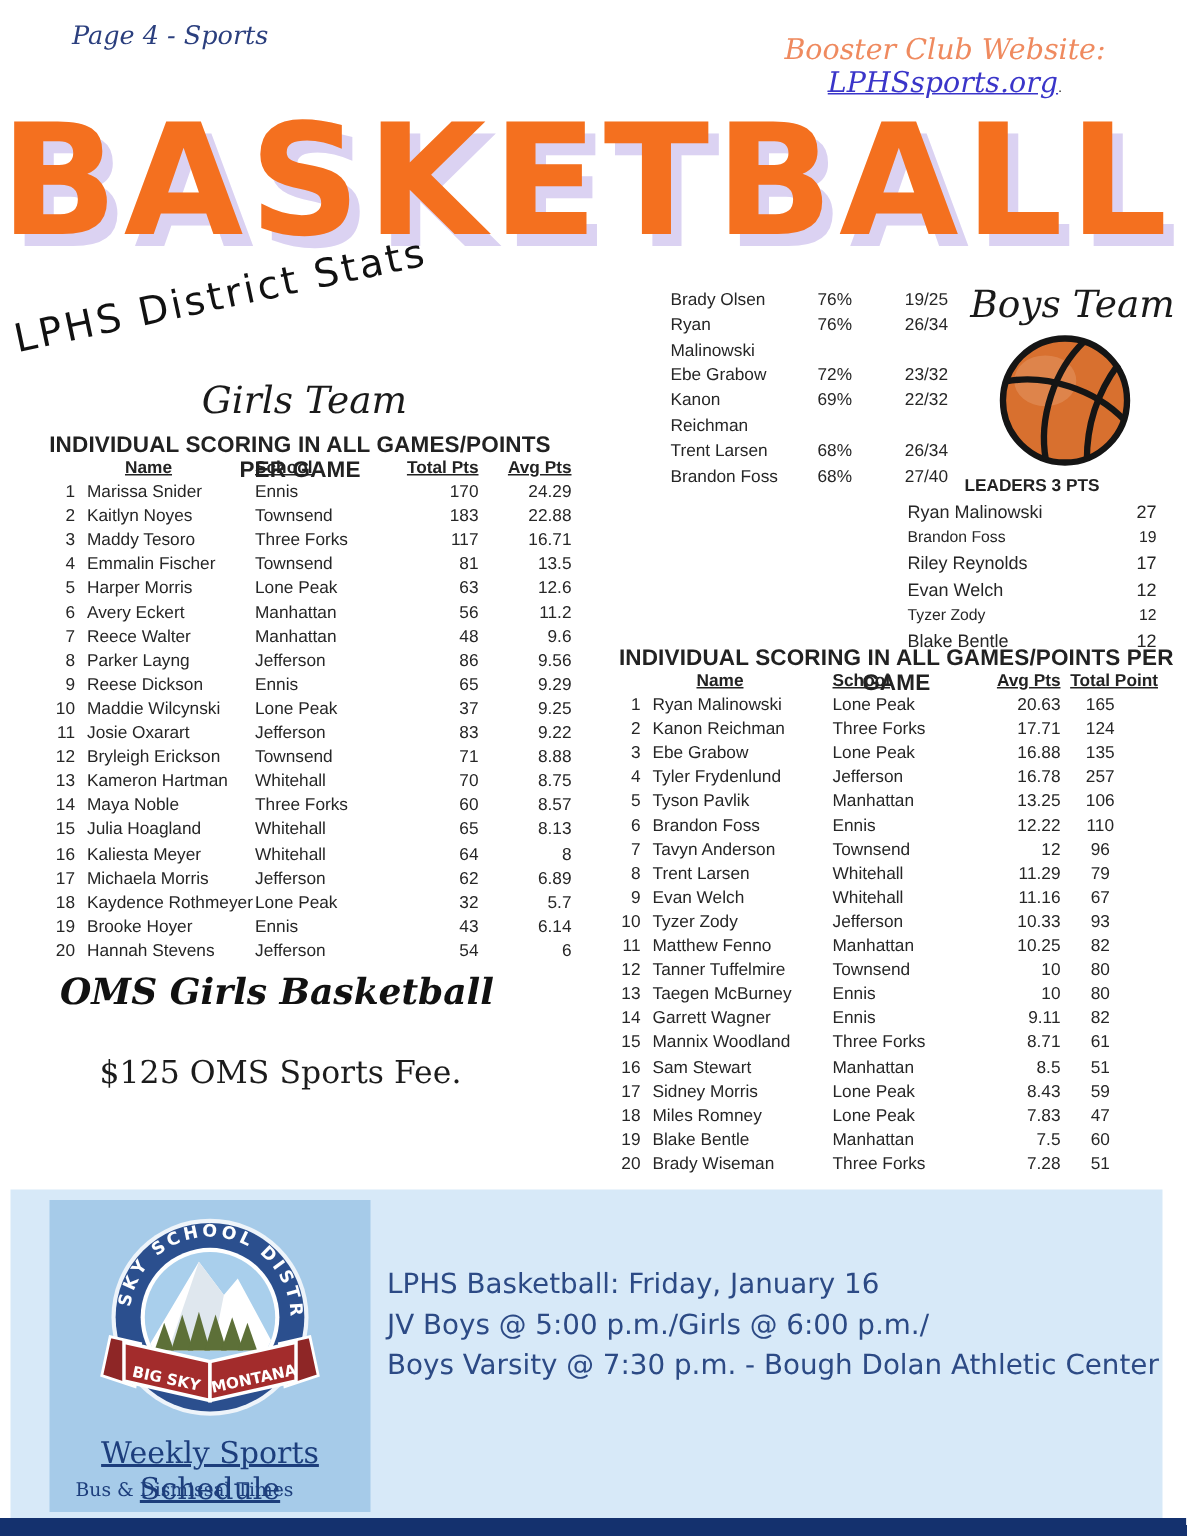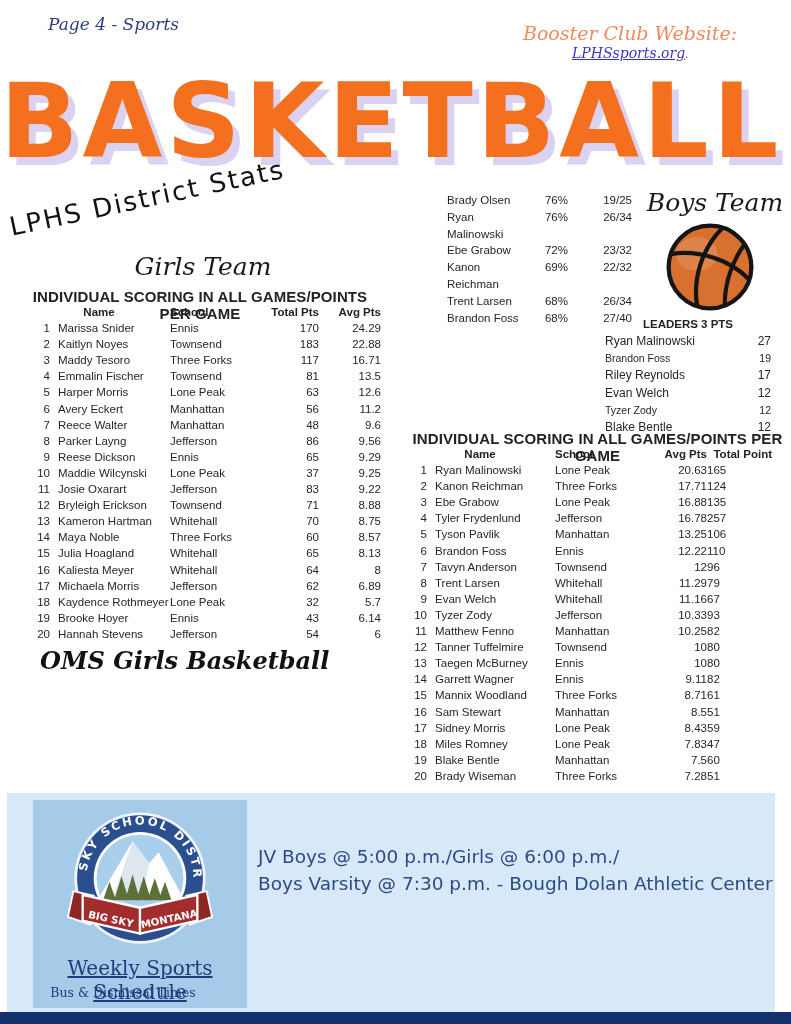--- a/index.html
+++ b/index.html
@@ -2,21 +2,21 @@
 <html><head>
 <meta charset="utf-8">
 <style>
   * { margin:0; padding:0; box-sizing:border-box; }
   body { background:#ffffff; font-family:"Liberation Sans", sans-serif; }
   .page { position:relative; width:791px; height:1024px; background:#ffffff; overflow:hidden; margin:0 auto; }
 
   .page-label { position:absolute; left:48px; top:14px; font-family:"DejaVu Serif", serif; font-style:italic; font-size:17px; color:#2b3f7e; }
   .booster { position:absolute; left:470px; top:22px; width:320px; text-align:center; }
   .booster-label { font-family:"DejaVu Serif", serif; font-style:italic; font-size:19px; color:#ef8a5f; }
-  .booster-link { font-family:"DejaVu Serif", serif; font-style:italic; font-size:14px; color:#3a35c9; text-decoration:underline; cursor:pointer; }
+  .booster-link { font-family:"DejaVu Serif", serif; font-style:italic; font-size:19px; color:#3a35c9; text-decoration:underline; cursor:pointer; }
   .booster-dot { font-size:10px; color:#333; }
 
   .big-title { position:absolute; left:0; top:70px; width:791px; text-align:center; white-space:nowrap;
     font-family:"DejaVu Sans", sans-serif; font-weight:bold; font-size:103px; line-height:1; letter-spacing:4px;
     color:#f4701f; text-shadow:7px 8px 0 #dbd2f2; }
 
   .stats-label { position:absolute; left:10px; top:212px; font-family:"DejaVu Sans", sans-serif; font-size:26px; font-weight:500;
     color:#111; transform:rotate(-12deg); transform-origin:left center; letter-spacing:2px; }
 
   .team-heading { position:absolute; font-family:"DejaVu Serif", serif; font-style:italic; font-size:25px; color:#1a1a1a; text-align:center; }
@@ -24,31 +24,31 @@
   .boys-heading { left:640px; top:188px; width:150px; }
 
   .table-title { position:absolute; font-size:15px; font-weight:bold; color:#222; text-align:center; letter-spacing:0.1px; }
   .girls-title { left:18px; top:288px; width:364px; }
   .boys-title { left:405px; top:430px; width:385px; }
 
   .stat-table { position:absolute; font-size:11.5px; color:#262626; }
   .girls-table { left:28px; top:304px; width:353px; }
   .boys-table { left:405px; top:446px; width:367px; }
   .trow { display:flex; line-height:16.1px; }
-  .thead { font-weight:bold; color:#222; }
+  .thead { font-weight:bold; color:#222;text-decoration:underline; }
   .c-rank { width:22px; text-align:right; flex:none; }
   .c-gname { width:120px; padding-left:8px; flex:none; }
   .c-gschool { width:95px; flex:none; }
   .c-gtotal { width:54px; text-align:right; flex:none; }
   .c-gavg { width:62px; text-align:right; flex:none; }
   .g-h-name { width:142px; text-align:center; flex:none; }
   .c-bname { width:128px; padding-left:8px; flex:none; }
   .c-bschool { width:100px; flex:none; }
   .c-bavg { width:52px; text-align:right; flex:none; }
-  .c-btotal { width:65px; text-align:left; padding-right:12px; flex:none; }
+  .c-btotal { width:65px; text-align:center; padding-right:12px; flex:none; }
   .b-h-name { width:150px; text-align:center; flex:none; }
   .b-h-total { width:65px; text-align:right; padding-right:0; }
 
   .ft-table { position:absolute; left:410px; top:192px; width:222px; font-size:11.5px; color:#262626; }
   .ft-row { display:flex; line-height:16.8px; }
   .ft-name { width:118px; flex:none;padding-left:37px; }
   .ft-pct { width:40px; text-align:right; flex:none; }
   .ft-frac { width:64px; text-align:right; flex:none; }
   .ft-title { width:158px; text-align:center; font-weight:bold; color:#222; flex:none; }
   .ft-min { width:64px; text-align:right; color:#333; flex:none; }
@@ -477,20 +477,21 @@
           <span class="c-bname">Brady Wiseman</span>
           <span class="c-bschool">Three Forks</span>
           <span class="c-bavg">7.28</span>
           <span class="c-btotal">51</span>
         </div>
       </div>
   </div>
 
   <div class="oms-heading">OMS Girls Basketball</div>
   <div class="fee-note">
+    <div>$125 OMS Sports Fee.</div>
   </div>
 
   <div class="footer-bg"></div>
   <div class="footer-panel"></div>
 
   <svg class="logo" viewBox="0 0 160 160">
     <circle cx="80" cy="78" r="71" fill="#eef4fa"></circle>
     <circle cx="80" cy="78" r="68" fill="#2b4f8e"></circle>
     <circle cx="80" cy="78" r="50" fill="#ffffff"></circle>
     <circle cx="80" cy="78" r="47" fill="#a9cfec"></circle>
@@ -522,19 +523,20 @@
       <polygon points="142,96 80,110 80,138 142,124" fill="#a32c2c" stroke="#ffffff" stroke-width="2.5"></polygon>
       <text x="49" y="126" transform="rotate(12 49 120)" text-anchor="middle" font-family="DejaVu Sans, sans-serif" font-size="11" font-weight="bold" fill="#ffffff">BIG SKY</text>
       <text x="111" y="126" transform="rotate(-12 111 120)" text-anchor="middle" font-family="DejaVu Sans, sans-serif" font-size="11" font-weight="bold" fill="#ffffff">MONTANA</text>
     </g>
   </svg>
 
   <div class="weekly-link">Weekly Sports Schedule</div>
   <div class="bus-times">Bus &amp; Dismissal Times</div>
 
   <div class="sched-lines">
+    <div>LPHS Basketball: Friday, January 16</div>
     <div>JV Boys @ 5:00 p.m./Girls @ 6:00 p.m./</div>
     <div>Boys Varsity @ 7:30 p.m. - Bough Dolan Athletic Center</div>
   </div>
 
   <div class="navy-bar"></div>
 
 </div>
 
 </body></html>

